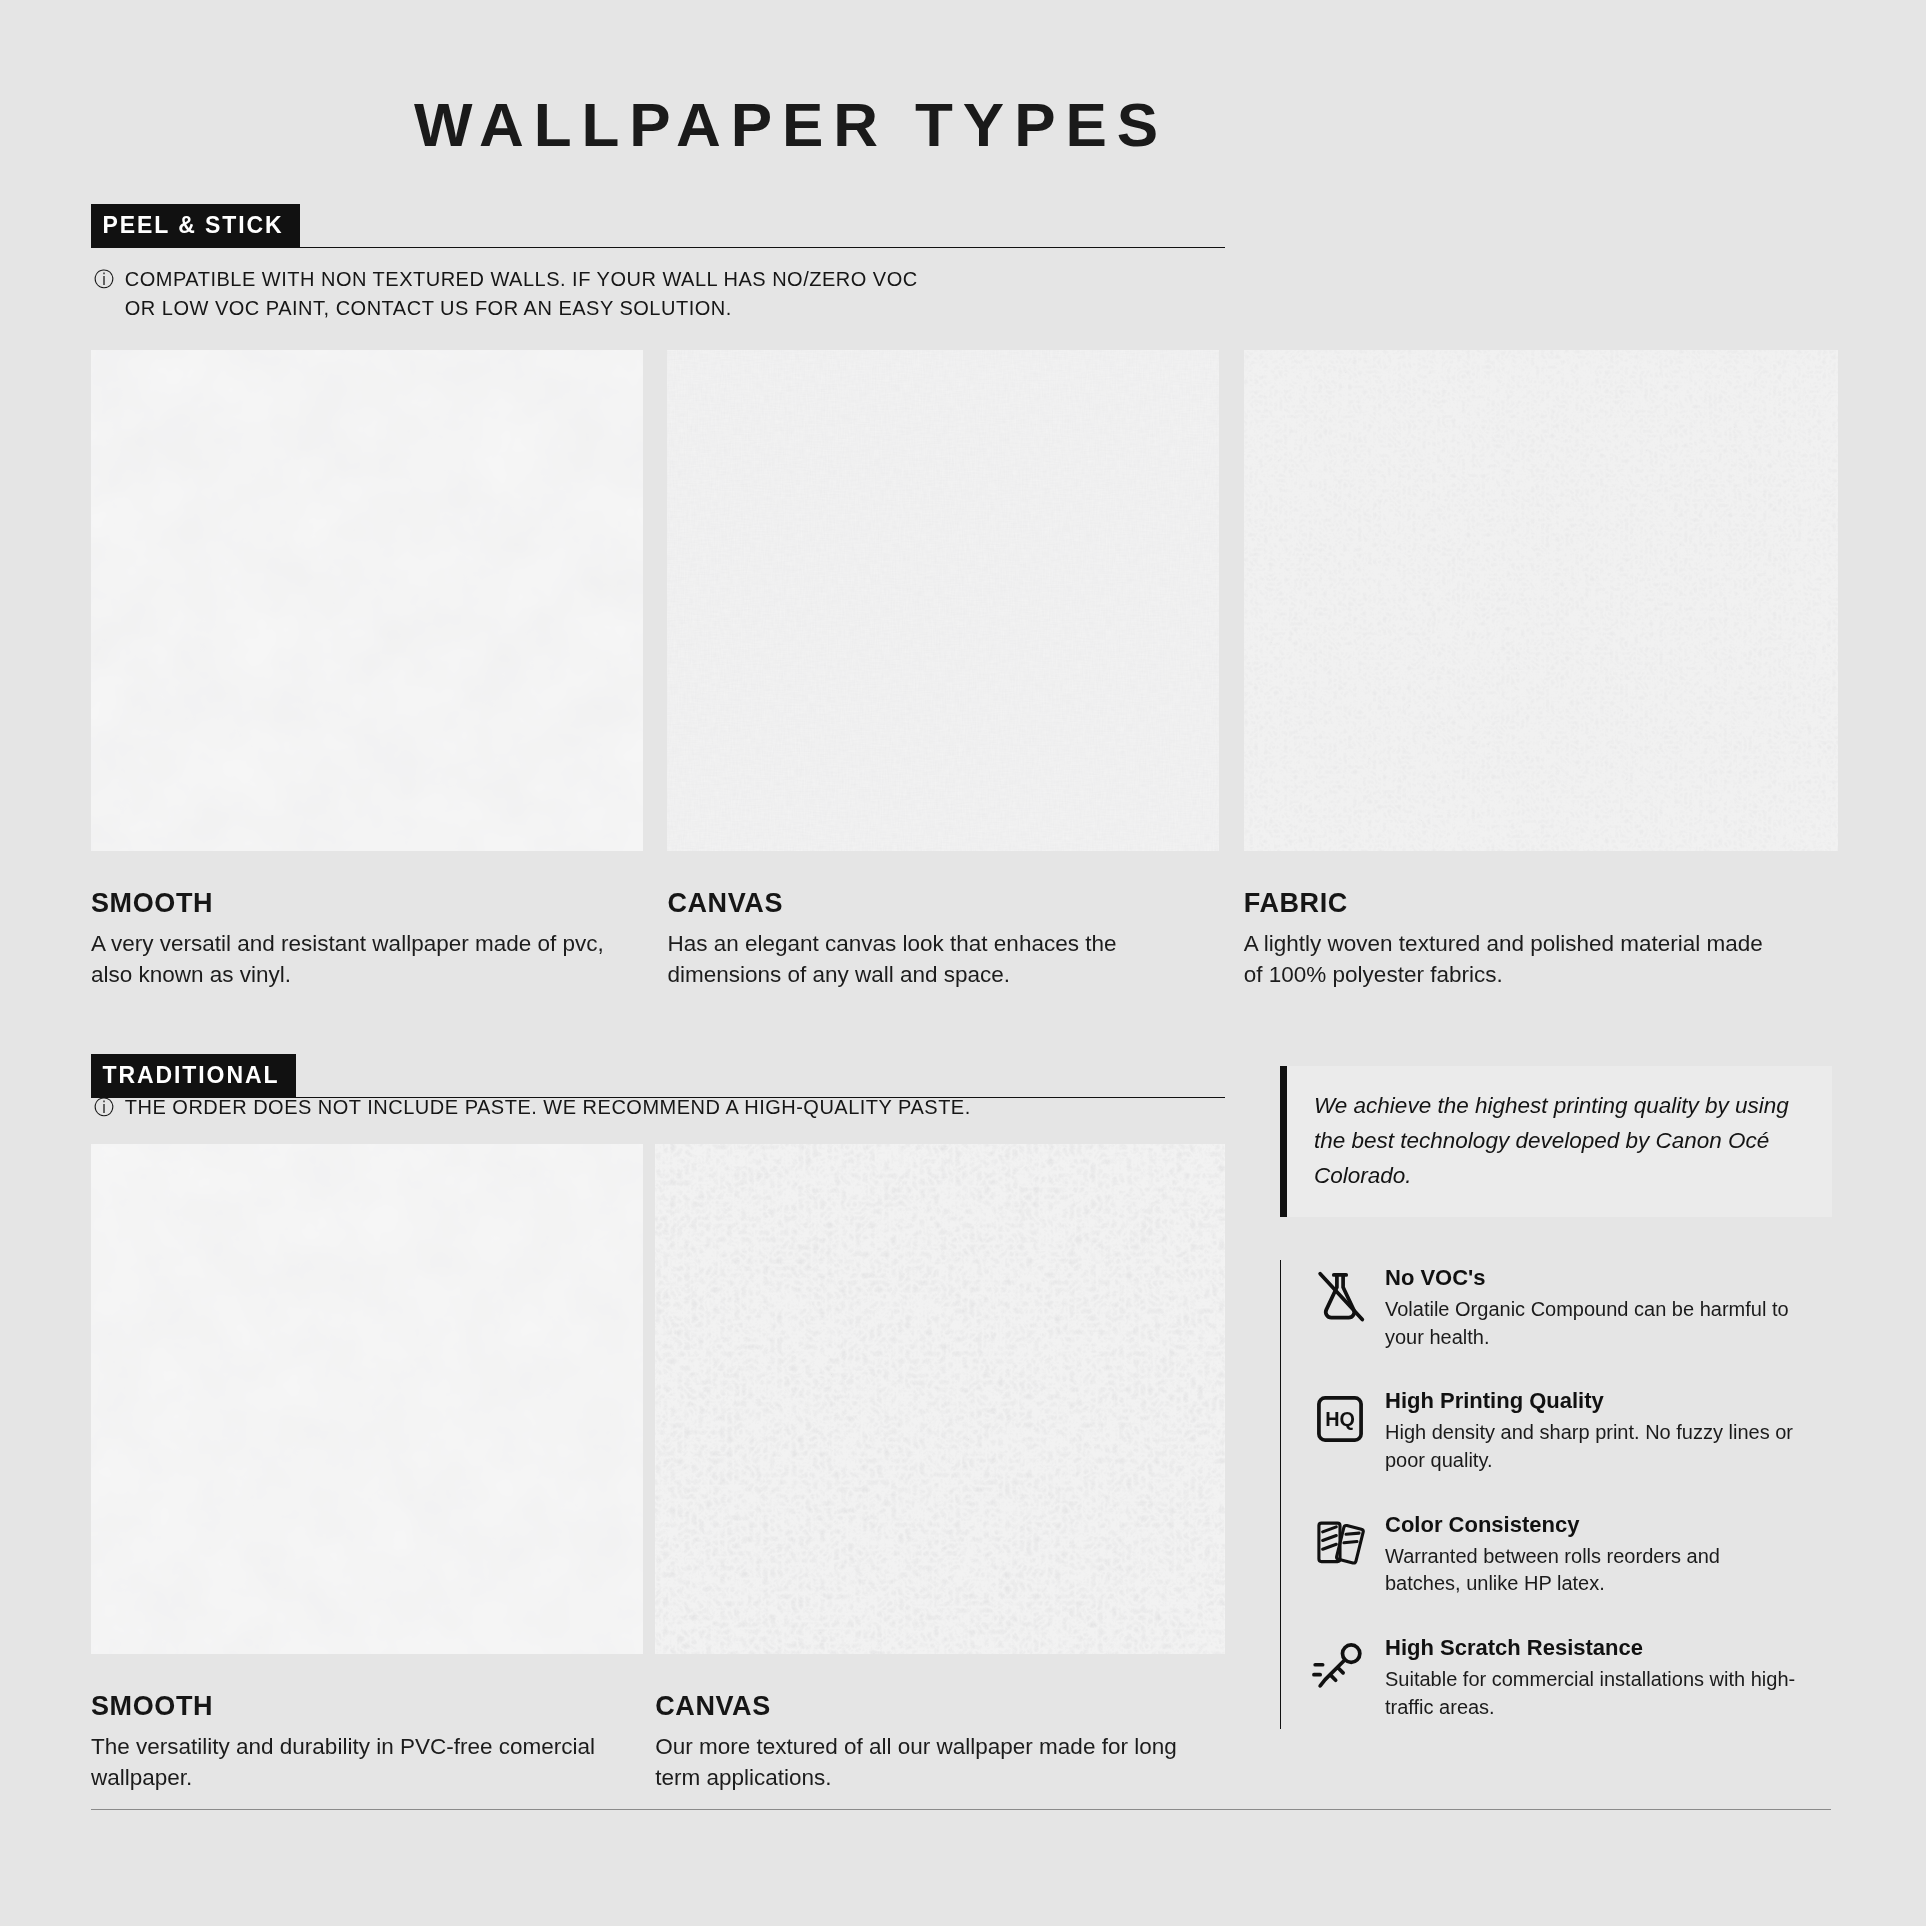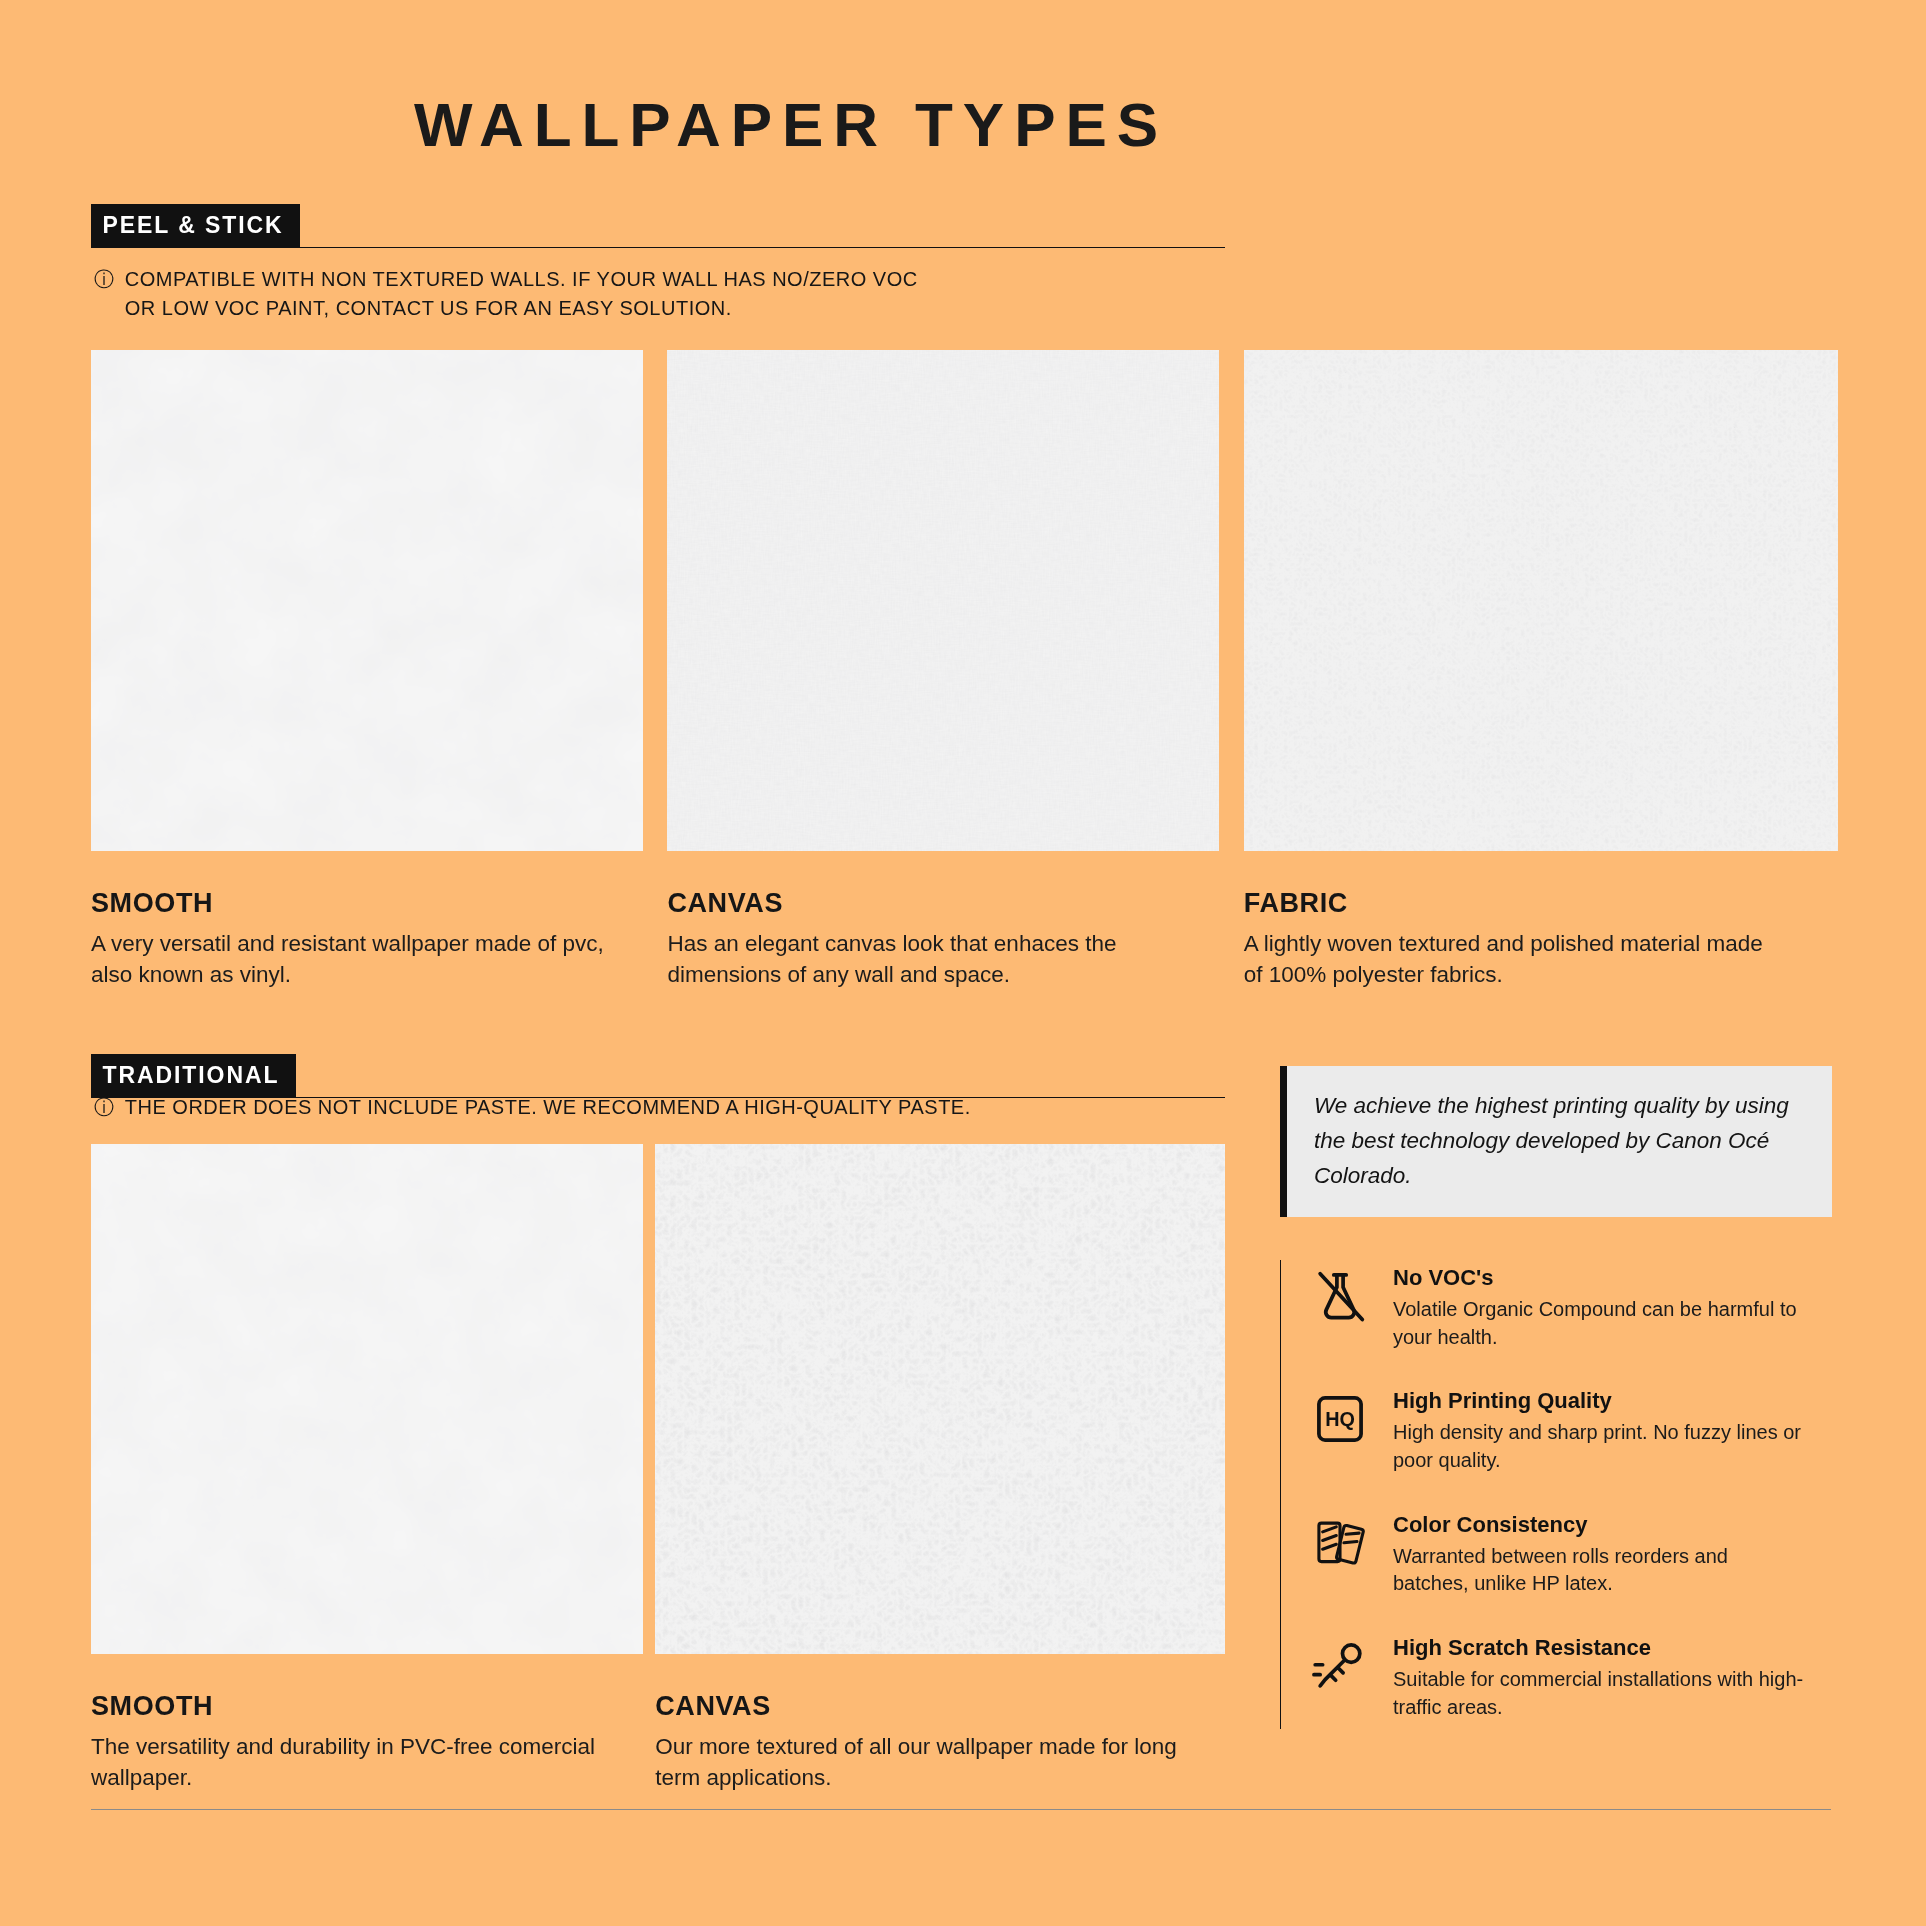--- a/index.html
+++ b/index.html
@@ -1,18 +1,18 @@
 <!DOCTYPE html>
 <html style="font-size:10.3px"><head>
 <meta charset="utf-8">
 <style>
   * { margin:0; padding:0; box-sizing:border-box; }
   html,body { width:1926px; height:1926px; background:#ffffff;
     font-family:"Liberation Sans","DejaVu Sans",sans-serif; color:#111; }
-  #page { position:relative; width:1926px; height:1926px; overflow:hidden; background:#fdba74; }
+  #page { position:relative; width:1926px; height:1926px; overflow:hidden; background:#e5e5e5; }
   .abs { position:absolute; }
 
   
   .page-title { top:89px; left:91px; width:1400px; text-align:center;
     font-size:62px; font-weight:600; letter-spacing:0.16em; color:#1a1a1a; }
 
   
   .section-row { display:flex; align-items:flex-end; }
   .section-label { background:#111; color:#fff; font-size:23px; font-weight:700;
     letter-spacing:1.9px; padding:8.3px 16.7px 8.3px 11.6px; white-space:nowrap; }
@@ -33,21 +33,21 @@
   .card-name { font-size:27px; font-weight:700; letter-spacing:0.6px; margin-top:37px; color:#161616; }
   .card-desc { font-size:22.5px; line-height:1.38; margin-top:9px; color:#1c1c1c; max-width:539px; }
 
   
   .quality-box { width:552px; background:#ebebeb; border-left:7px solid #111;
     padding:23px 27px; font-size:22.5px; line-height:1.55; font-weight:500; color:#141414; }
 
   
   .features { width:552px; border-left:1.9px solid #111;
     display:flex; flex-direction:column; gap:37px; padding:5.1px 0 7.7px 0; }
-  .feature { display:flex; gap:22px; padding-left:28px; }
+  .feature { display:flex; gap:14px; padding-left:28px; }
   .feature-icon { width:62px; height:62px; flex:none; }
   .feature-title { font-size:22px; font-weight:700; color:#111; }
   .feature-desc { font-size:20px; line-height:1.38; margin-top:5.1px; color:#1b1b1b; max-width:411px; }
 
   .bottom-rule { border-top:1.3px solid #8a8a8a; }
   .defs-holder { width:0; height:0; position:absolute; }
 </style>
 </head>
 <body>
 

